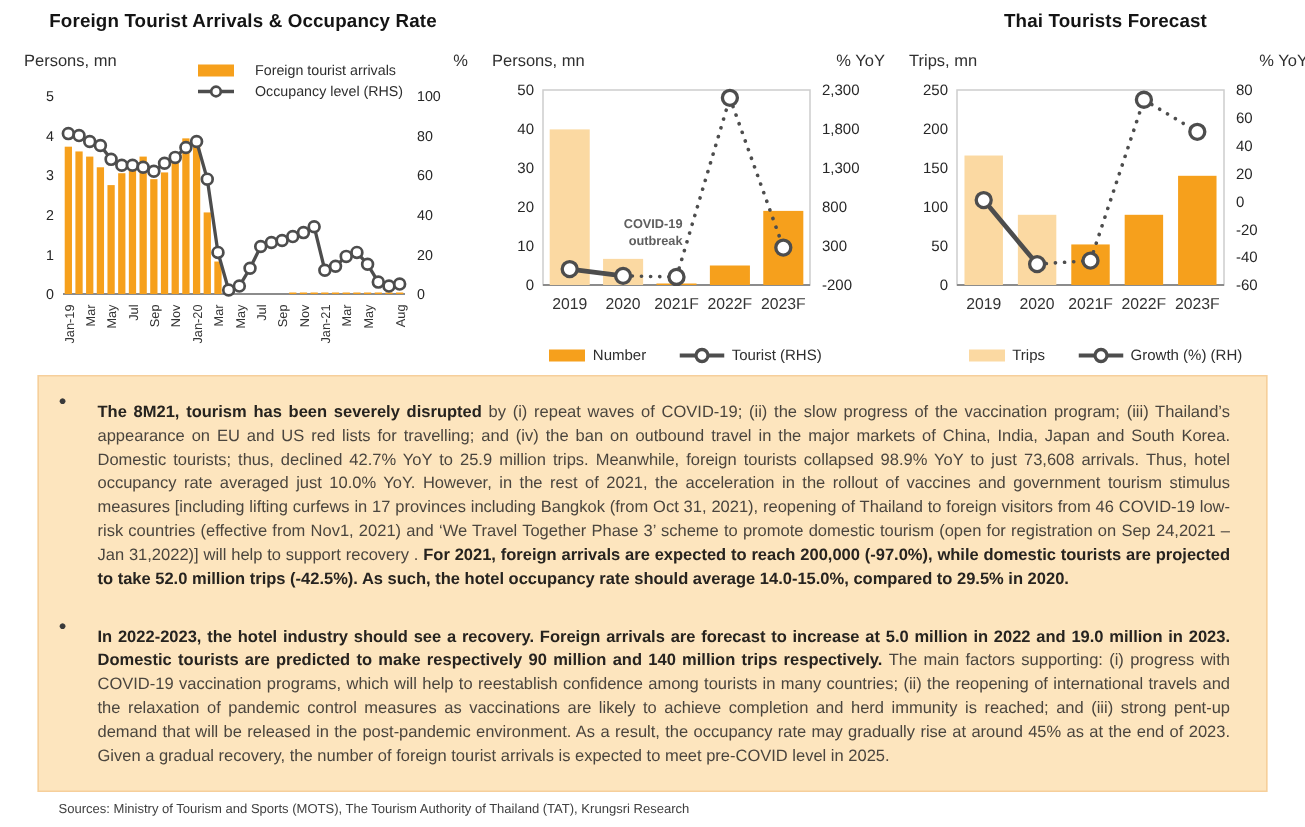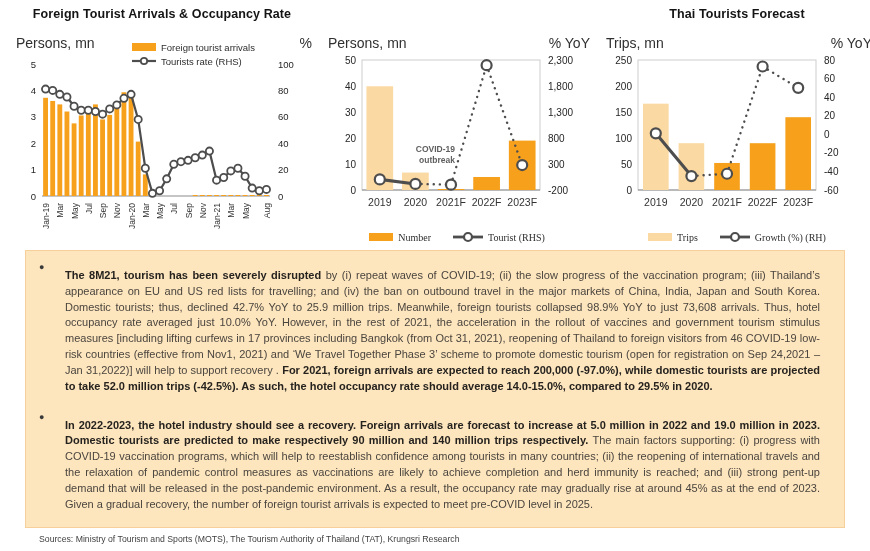--- a/index.html
+++ b/index.html
@@ -4,31 +4,31 @@
 <style>
   html,body{margin:0;padding:0;background:#ffffff;}
   body{width:870px;height:551px;overflow:hidden;font-family:"Liberation Sans",sans-serif;}
   .page{position:relative;width:870px;height:551px;background:#fff;padding-left:43px;}
   .charts-row{position:absolute;top:0;left:6px;display:flex;height:250px;}
   .panel{position:relative;height:250px;}
   .p1{width:312px;}
   .p2{width:278px;}
   .p3{width:282px;}
   .ctitle{position:absolute;top:7px;left:0;right:0;text-align:center;font-size:12.5px;font-weight:bold;color:#141414;letter-spacing:0.1px;}
-  .unit{position:absolute;top:35px;font-size:14px;color:#303030;}
+  .unit{position:absolute;top:35px;font-size:11px;color:#303030;}
   .ul{left:10px;}
   .ur{right:6px;}
   svg.plot{position:absolute;top:48px;left:0;}
   .legend1{position:absolute;left:126px;top:40px;font-size:9.5px;color:#2e2e2e;}
-  .lrow{display:flex;align-items:center;gap:5px;height:14px;}
+  .lrow{display:flex;align-items:center;gap:14px;height:14px;}
   .swatch{width:24px;height:8px;display:inline-block;}
   .sw-dark{background:#F6A01C;}
   .sw-light{background:#FBD9A2;}
   .legendh{position:absolute;bottom:6px;left:0;right:0;display:flex;justify-content:center;gap:22px;font-size:10px;color:#2e2e2e;align-items:center;}
-  .legendh .lrow{gap:5px;font-family:Liberation Serif, serif;}
+  .legendh .lrow{gap:5px;}
   .notes-box{position:absolute;top:250px;left:25px;width:820px;height:278px;box-sizing:border-box;
     background:#FDE5BE;border:1px solid #F6CF9B;padding:9px 16px 6px 13px;overflow:hidden;}
   .bullet{display:flex;margin-bottom:7px;}
   .bullet .dot{flex:0 0 18px;font-size:9px;color:#3a3a3a;padding-top:2px;text-align:left;}
   .bullet p{flex:1;margin:8px;font-size:11px;line-height:1.44;text-align:justify;color:#4a453e;}
   .bullet p .b{font-weight:bold;color:#26231f;}
   .sources{position:absolute;top:534px;left:31px;font-size:8.7px;color:#3f3f3f;margin-left:8px;}
 </style>
 </head>
 <body>
@@ -164,21 +164,21 @@
       <div class="legend1">
         <div class="lrow">
           <span class="swatch sw-dark"></span>
           <span>Foreign tourist arrivals</span>
         </div>
         <div class="lrow">
           <svg width="24" height="10">
               <line x1="0" y1="5" x2="24" y2="5" stroke="#4D4D4D" stroke-width="2.2"></line>
               <circle cx="12" cy="5" r="3.2" fill="#fff" stroke="#4D4D4D" stroke-width="1.8"></circle>
             </svg>
-          <span>Tourists rate (RHS)</span>
+          <span>Occupancy level (RHS)</span>
         </div>
       </div>
     </section>
 
     <section class="panel p2">
       <span class="unit ul">Persons, mn</span>
       <span class="unit ur">% YoY</span>
       <svg class="plot" id="c1" width="278" height="172">
           <rect x="44" y="12" width="178" height="130" fill="none" stroke="#cdcdcd" stroke-width="1"></rect>
           <line x1="44" y1="142" x2="222" y2="142" stroke="#8c8c8c" stroke-width="1.2"></line>

